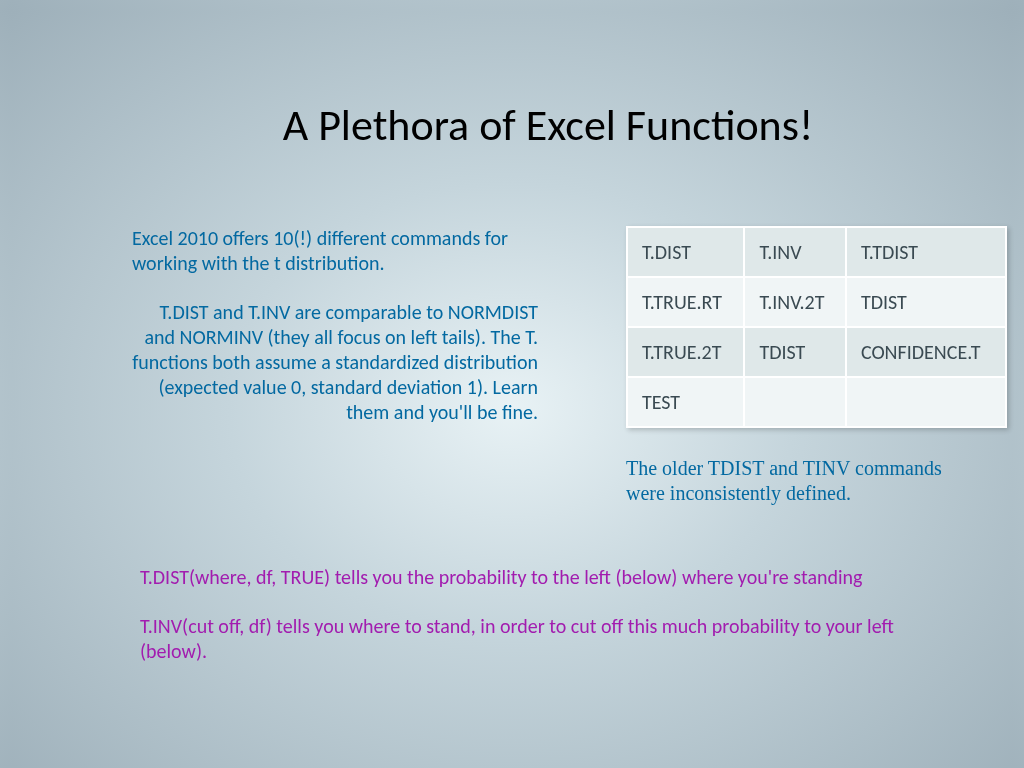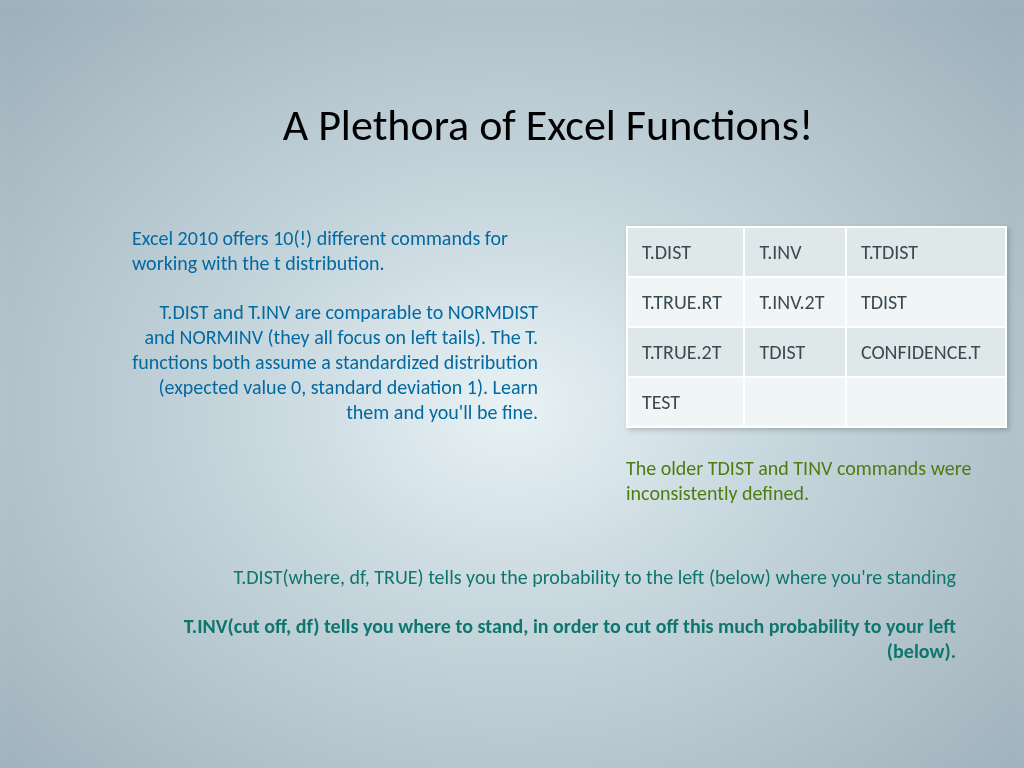--- a/index.html
+++ b/index.html
@@ -64,35 +64,34 @@
     }
     .func-table tr:nth-child(odd) td {
       background-color: #dfe8e9;
     }
     .func-table tr:nth-child(even) td {
       background-color: #f0f5f6;
     }
     .caption {
       font-size: 20px;
       line-height: 1.25;
-      color: #4d7c0f;
+      color: #0369a1;
+      font-family: Liberation Serif, serif;
     }
     .bottom-section {
       padding: 0 20px;
       margin-top: 35px;
     }
     .bottom-para {
       font-size: 20px;
       line-height: 1.25;
-      color: #0f766e;
-      text-align: right;
+      color: #a21caf;
     }
     .bottom-para + .bottom-para {
       margin-top: 24px;
-      font-weight: bold;
     }
   </style>
 </head>
 <body>
 
 <div class="slide">
   <h1 class="title">A Plethora of Excel Functions!</h1>
 
   <div class="content-row">
     <div class="left-col">

